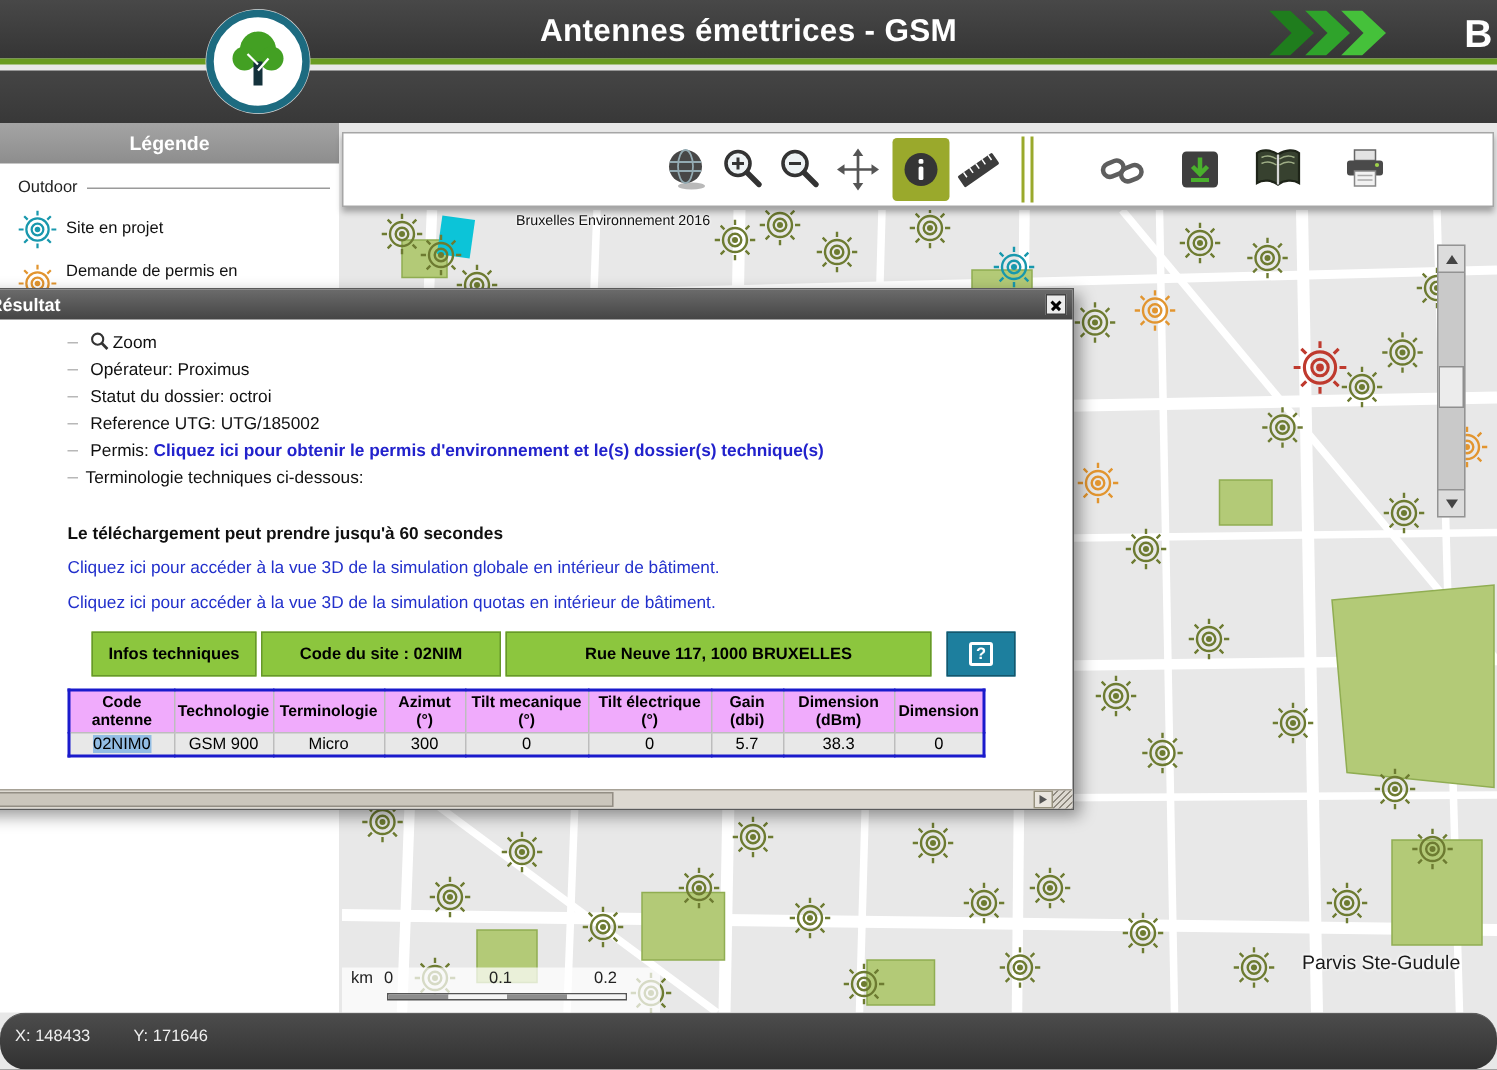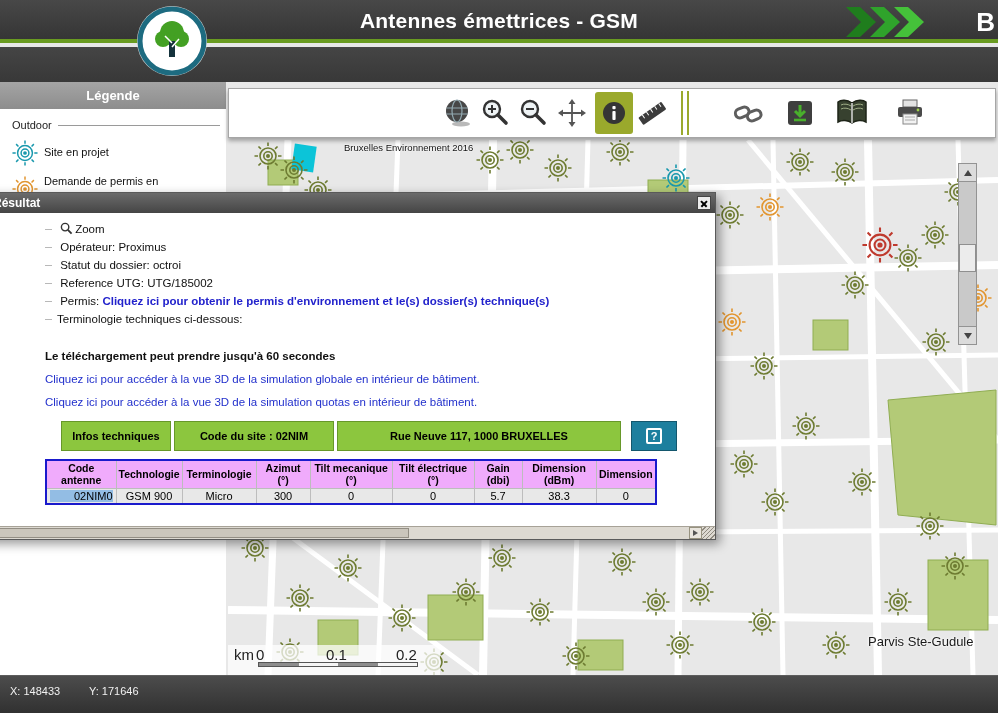--- a/index.html
+++ b/index.html
@@ -57,21 +57,21 @@
   
   .map { position:absolute; left:228px; top:140px; width:770px; height:535px; z-index:1; }
   .map svg.canvas { position:absolute; left:0; top:0; }
   .map-copy { position:absolute; left:116px; top:2px; font-size:9.5px; color:#111;
     text-shadow:0 0 2px #fff, 0 0 2px #fff; z-index:2; }
   .place-label { position:absolute; left:640px; top:494px; font-size:13px; color:#191919;
     text-shadow:0 0 3px #fff,0 0 3px #fff; z-index:2; }
 
   .scalebar { position:absolute; left:0px; top:505px; width:212px; height:30px;
     background:rgba(255,255,255,.72); z-index:3; }
-  .scale-top { position:relative; height:13px; font-size:15px; color:#222; }
+  .scale-top { position:relative; height:13px; font-size:11px; color:#222; }
   .scale-top .km { position:absolute; left:6px; top:1px; }
   .scale-top .t0 { position:absolute; left:28px; top:1px; }
   .scale-top .t1 { position:absolute; left:98px; top:1px; }
   .scale-top .t2 { position:absolute; left:168px; top:1px; }
   .scale-seg { position:absolute; left:30px; top:17px; width:160px; height:5px;
     border:1px solid #555; display:flex; }
   .scale-seg span { flex:1; } .sg1{background:#8d8d8d;} .sg2{background:#f4f4f4;}
 
   .vscroll { position:absolute; left:730px; top:23px; width:19px; height:182px; z-index:4;
     display:flex; flex-direction:column; }
@@ -109,34 +109,34 @@
   .c1 { width:110px; } .c2 { width:160px; margin-left:3px; } .c3 { width:284px; margin-left:3px; }
   .help-btn { width:46px; margin-left:10px; background:#1d7f9e; border:1px solid #14576d;
     display:flex; align-items:center; justify-content:center; cursor:pointer; }
   .help-q { width:16px; height:16px; border:2px solid #fff; border-radius:2px; color:#fff;
     font-size:11px; font-weight:bold; display:flex; align-items:center; justify-content:center; }
 
   .ant-table { border-collapse:collapse; margin-top:8px; border:2px solid #1a1acc; table-layout:fixed; }
   .ant-table th, .ant-table td { border:1px solid #bdbdbd; text-align:center; padding:1px 2px; }
   .ant-table th { background:#f0abfc; font-size:10.5px; font-weight:bold; height:28px; color:#000; }
   .ant-table td { background:#e8e8e8; font-size:11px; height:16px; color:#000; }
-  .sel-code { background:#93bde4;padding-left:24px; }
+  .sel-code { background:#93bde4; }
 
   .dialog-hscroll { position:absolute; left:0; right:0; bottom:0; height:13px; background:#ddd9d1;
     border-top:1px solid #a7a297; }
   .hbtn { position:absolute; top:0; width:13px; height:12px; background:#e9e5de; border:1px solid #97927f;
     display:flex; align-items:center; justify-content:center; } .hbtn.right { right:13px; }
   .hthumb { position:absolute; left:14px; top:1px; width:410px; height:10px; background:#cbc6bc; border:1px solid #938e84; }
   .resize-grip { position:absolute; right:0; top:0; width:13px; height:12px;
     background:repeating-linear-gradient(135deg, transparent 0 2px, #8f8a80 2px 3px); }
 
   
   .statusbar { position:absolute; left:0; top:675px; width:998px; height:38px;
     background:linear-gradient(#4c4c4c,#313131); border-top:1px solid #5d5d5d; z-index:40;
-    color:#f0f0f0; font-size:11px; padding:9px 0 0 10px; }
+    color:#f0f0f0; font-size:11px; padding:9px 0 0 10px;border-radius:17px; }
   .statusbar span { margin-right:26px; }
 
   .ant-olive { color:#6d7b31; } .ant-orange { color:#e2952f; } .ant-red { color:#bf3a2e; } .ant-teal { color:#1898ad; }
 </style>
 </head>
 <body>
 
 <div class="app">
 
   <div class="topbar">

